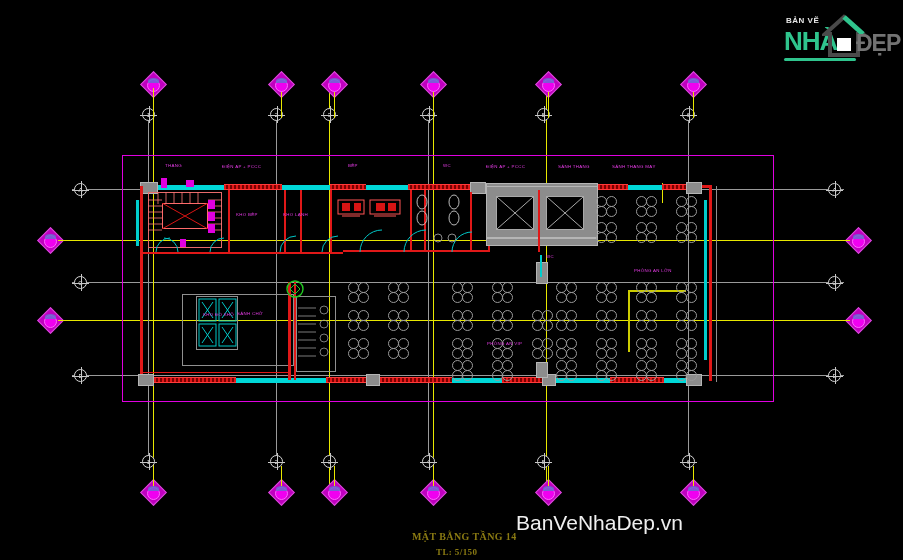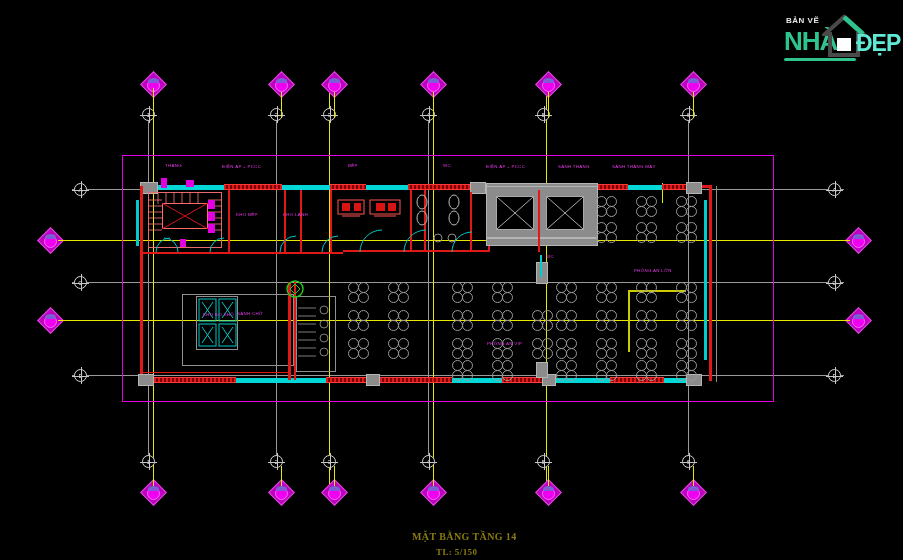--- a/index.html
+++ b/index.html
@@ -12,21 +12,21 @@
   #stage { position:absolute; inset:0; background:#000; }
   .abs { position:absolute; }
 
   
   #logo { left:778px; top:8px; width:118px; height:56px; }
   .lg-banve { position:absolute; left:8px; top:8px; font-size:8px; font-weight:bold;
     color:#e8e8e8; letter-spacing:.5px; }
   .lg-nh { position:absolute; left:6px; top:20px; font-size:26px; font-weight:bold;
     color:#2fc48d; letter-spacing:-1px; line-height:26px; }
   .lg-dep { position:absolute; left:78px; top:24px; font-size:23px; font-weight:bold;
-    color:#5eead4; letter-spacing:-1px; line-height:23px; }
+    color:#737373; letter-spacing:-1px; line-height:23px; }
   .lg-house { position:absolute; left:44px; top:6px; width:44px; height:44px; }
   .lg-under { position:absolute; left:6px; top:50px; width:72px; height:3px;
     background:#2fc48d; border-radius:2px; }
 
   
   .gridline-w { background:#9a9a9a; }
   .gridline-y { background:#e8e800; }
   .wall-red-hatch {
     background:repeating-linear-gradient(90deg,#e01818 0 2px,#7a0000 2px 4px);
     border-top:1px solid #ff3a3a; border-bottom:1px solid #ff3a3a;
@@ -683,14 +683,15 @@
       <path d="M22 3 L41 20" fill="none" stroke="#2fc48d" stroke-width="5"></path>
       <rect x="15" y="24" width="14" height="13" fill="#ffffff"></rect>
     </svg>
     <div class="lg-dep">ĐẸP</div>
     <div class="lg-under"></div>
   </div>
 
   <div id="cad-t1" class="cadtitle">MẶT BẰNG TẦNG 14</div>
   <div id="cad-t2" class="cadtitle">TL: 5/150</div>
 
+  <div id="wm2">BanVeNhaDep.vn</div>
 
 </div>
 
 </body></html>

